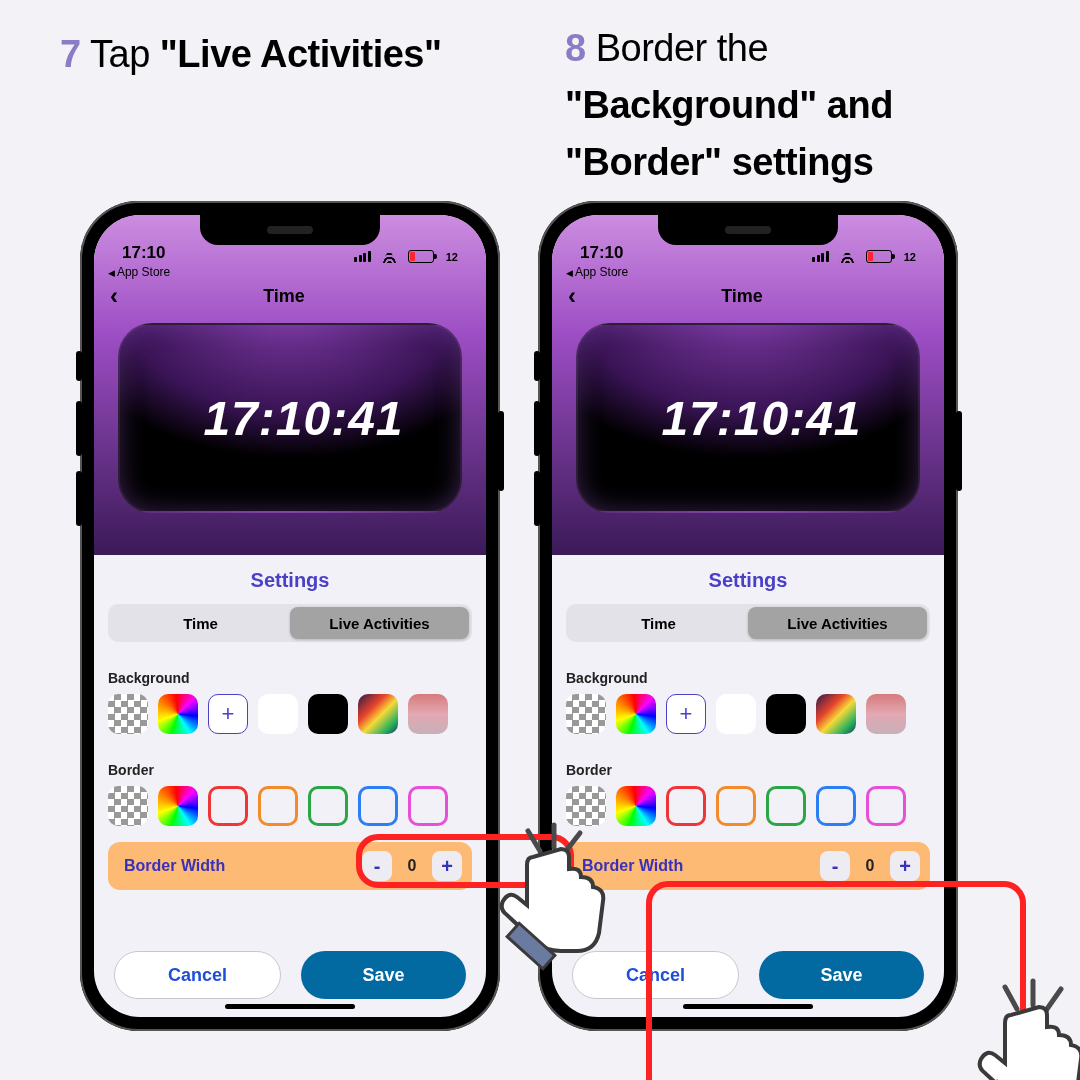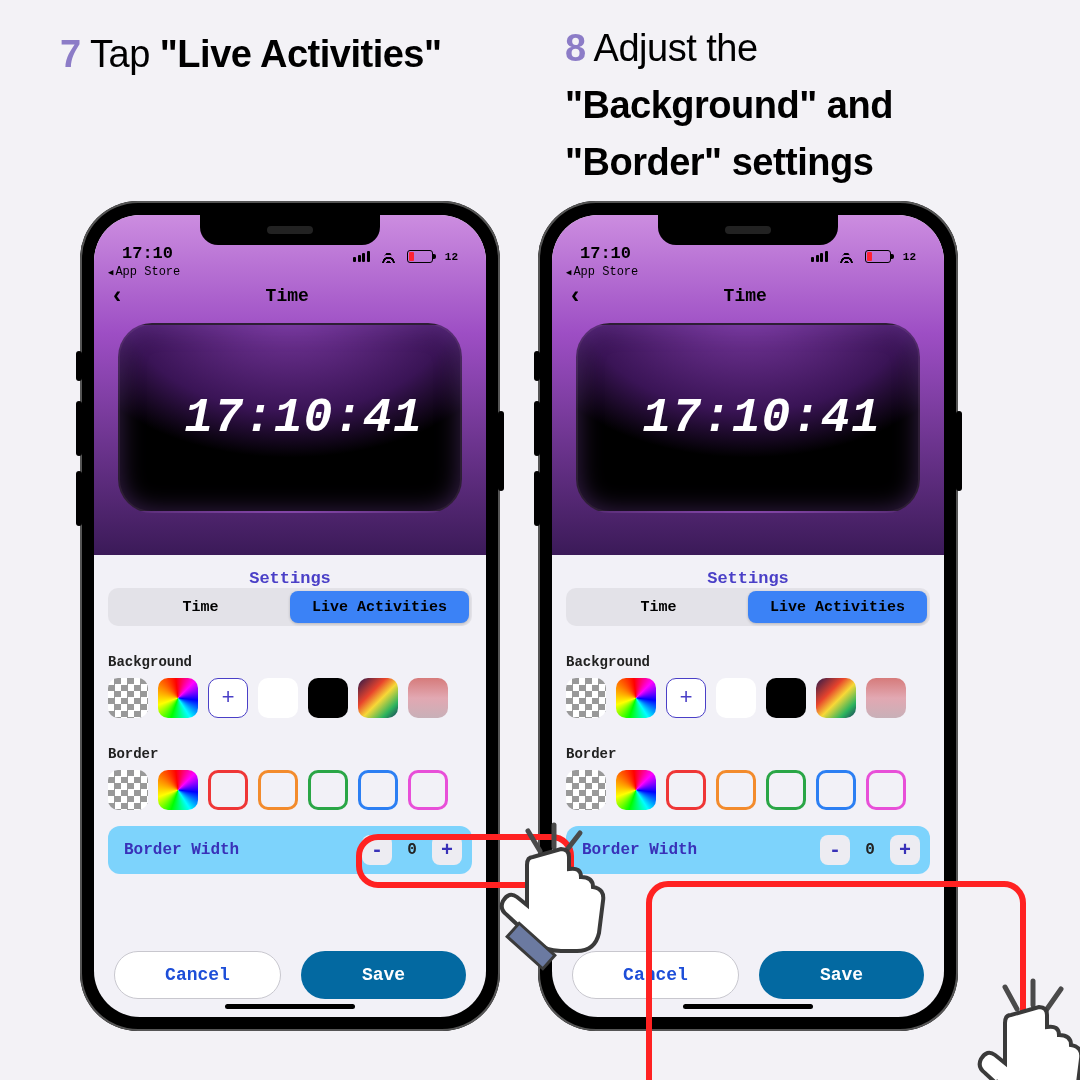--- a/index.html
+++ b/index.html
@@ -12,21 +12,21 @@
     overflow: hidden;
   }
   .captions { display: flex; padding: 20px 40px 0 60px; }
   .caption-col { flex: 1; }
   .caption-col.r { padding-left: 30px; }
   .cap-line { font-size: 38px; font-weight: 500; color: #000; line-height: 1.5; letter-spacing: -0.5px;}
   .cap-line.b2 { margin-top: 6px; }
   .cap-num { color: #8c7cc7; font-weight: 700; }
   .cap-strong { font-weight: 800; }
 
-  .phones { display: flex; gap: 38px; padding: 0 80px; margin-top: 10px; font-family: Liberation Mono, monospace; }
+  .phones { display: flex; gap: 38px; padding: 0 80px; margin-top: 10px; }
   .phone-wrap { position: relative; width: 420px; }
 
   
   .phone {
     width: 420px; height: 830px;
     background: #000;
     border-radius: 58px;
     padding: 14px;
     position: relative;
     box-shadow: inset 0 0 0 2px #555;
@@ -85,42 +85,42 @@
     border-radius: 34px;
     border: 2px solid rgba(180,120,210,.25);
     display:flex; align-items:center; justify-content:center;
     box-shadow: 0 0 24px rgba(140,80,190,.4) inset;
     padding-left: 27px;
   }
   .clock-text{ color:#fff; font-size:48px; font-weight:800; font-style:italic; letter-spacing:1px;}
 
   
   .settings{ flex:1; background:#f2f1f7; padding: 14px 14px 0;}
-  .settings-title{ text-align:center; color:#4a3fc7; font-weight:700; font-size:17px; }
+  .settings-title{ text-align:center; color:#4a3fc7; font-weight:700; font-size:20px; margin-bottom:12px;}
   .seg{ display:flex; background:#e3e2e8; border-radius:10px; padding:3px; height:38px;}
   .seg-item{ flex:1; display:flex; align-items:center; justify-content:center; font-size:15px; font-weight:700; border-radius:8px; color:#000;}
-  .seg-item.active{ background:#3b82f6; box-shadow:0 1px 3px rgba(0,0,0,.2);}
+  .seg-item.active{ background:#a3a3a3; box-shadow:0 1px 3px rgba(0,0,0,.2);}
   .sec-label{ font-size:14px; color:#222; font-weight:600; margin:28px 0 8px;}
   .swatch-row{ display:flex; gap:10px;}
   .sw{ width:40px; height:40px; border-radius:10px; flex-shrink:0;}
   .sw.checker{ background:
     conic-gradient(#999 25%, #fff 0 50%, #999 0 75%, #fff 0) 0 0/13px 13px;}
   .sw.rainbow{ background: conic-gradient(from 45deg, #f0f,#00f,#0ff,#0f0,#ff0,#f80,#f00,#f0f);}
   .sw.add{ background:#fff; border:1.5px solid #4a3fc7; display:flex; align-items:center; justify-content:center; color:#4a3fc7; font-size:22px; font-weight:400;}
   .sw.white{ background:#fff;}
   .sw.black{ background:#000;}
   .sw.grad1{ background:linear-gradient(135deg,#2c1a4a 0%,#e8442c 35%,#f7d837 55%,#2cb35e 80%,#1a3a5a 100%);}
   .sw.grad2{ background:linear-gradient(180deg,#d67b7b 0%, #e2a8b2 50%, #c8b0b8 100%);}
   .bw{ height:40px;}
   .bw.red{ border:3px solid #ef3636;}
   .bw.orange{ border:3px solid #f38b2c;}
   .bw.green{ border:3px solid #2aa646;}
   .bw.blue{ border:3px solid #2c7ff3;}
   .bw.magenta{ border:3px solid #e84fd8;}
-  .bw-row{ background:#7dd3fc; border-radius:12px; height:48px; margin-top:16px; display:flex; align-items:center; padding:0 10px 0 16px;}
+  .bw-row{ background:#fdba74; border-radius:12px; height:48px; margin-top:16px; display:flex; align-items:center; padding:0 10px 0 16px;}
   .bw-label{ flex:1; color:#3931b8; font-weight:600; font-size:16px;}
   .stepper{ display:flex; align-items:center; gap:8px;}
   .step-btn{ width:30px; height:30px; border-radius:8px; background:#edecf2; display:flex; align-items:center; justify-content:center; color:#3931b8; font-size:20px; font-weight:700;}
   .step-val{ width:24px; text-align:center; font-weight:600; color:#222;}
 
   .footer{ padding: 0 20px 18px; display:flex; gap:20px; margin-top:auto;}
   .btn{ flex:1; height:48px; border-radius:26px; display:flex; align-items:center; justify-content:center; font-weight:700; font-size:18px;}
   .btn.cancel{ background:#fff; border:1.5px solid #c8c7ce; color:#1d4ed8;}
   .btn.save{ background:#0369a1; color:#fff;}
   .bottom{ flex:1; display:flex; flex-direction:column;}
@@ -146,21 +146,21 @@
 <div class="captions">
   <div class="caption-col">
     <div class="cap-line b2">
       <span class="cap-num">7</span>
       <span>Tap </span><span class="cap-strong">"Live Activities"</span>
     </div>
   </div>
   <div class="caption-col r">
     <div class="cap-line">
       <span class="cap-num">8</span>
-      <span>Adjust the</span>
+      <span>Border the</span>
     </div>
     <div class="cap-line cap-strong">"Background" and</div>
     <div class="cap-line cap-strong">"Border" settings</div>
   </div>
 </div>
 
 <div class="phones">
 
   <div class="phone-wrap">
     <div class="phone">

